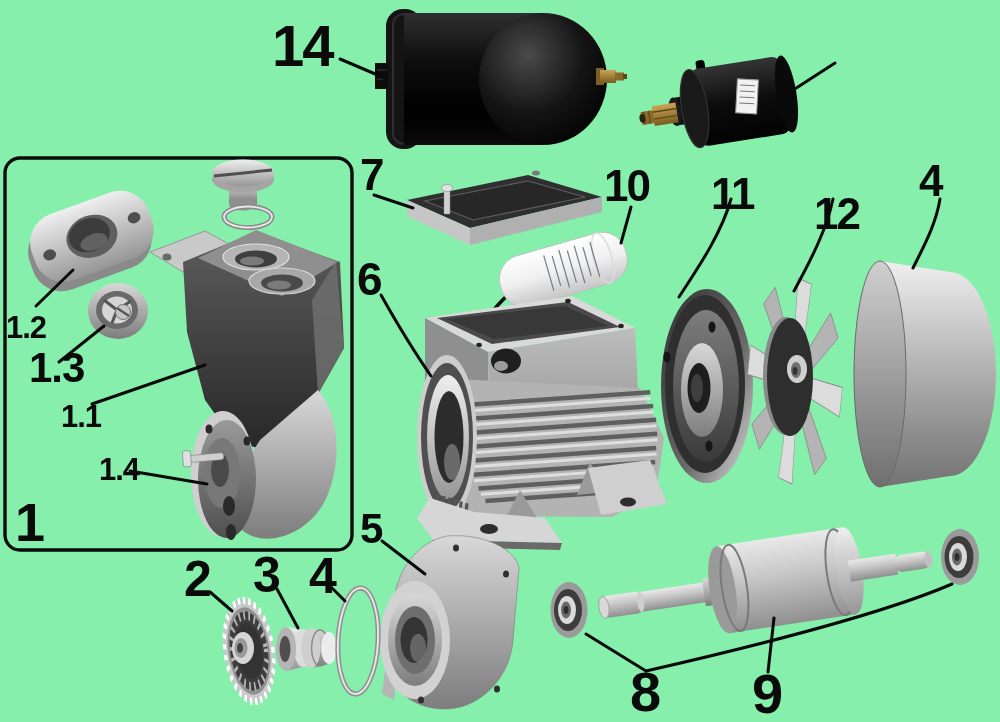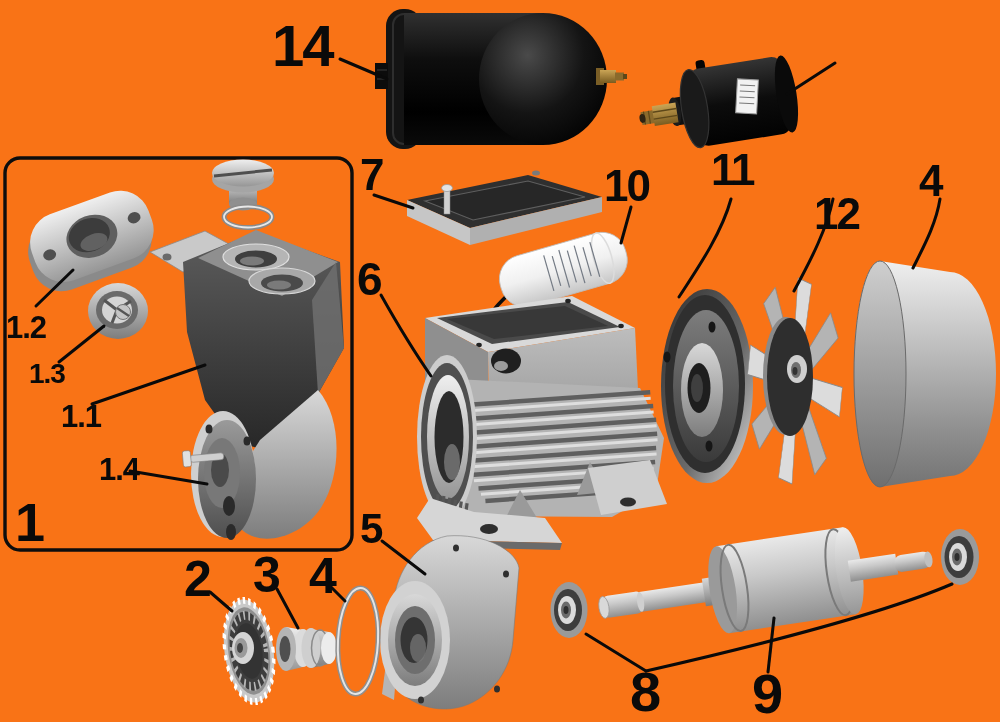--- a/index.html
+++ b/index.html
@@ -1,32 +1,32 @@
 <!DOCTYPE html>
 <html><head>
 <meta charset="utf-8">
 <style>
   html,body{margin:0;padding:0;background:#fff;}
-  #stage{position:relative;width:1000px;height:722px;background:#f97316;overflow:hidden;
+  #stage{position:relative;width:1000px;height:722px;background:#86efac;overflow:hidden;
          font-family:"Liberation Sans",sans-serif;text-decoration:underline;}
   #art{position:absolute;left:0;top:0;width:1000px;height:722px;}
   .lbl{position:absolute;font-weight:bold;color:#0a0a0a;line-height:1;letter-spacing:-1px;
        font-family:"Liberation Sans",sans-serif;white-space:nowrap;user-select:none;}
   #lp14{left:272px;top:17px;font-size:58px;letter-spacing:-2px;}
   #lp15{left:818px;top:15px;font-size:58px;letter-spacing:-2px;}
   #lp7 {left:360px;top:153px;font-size:44px;}
   #lp10{left:604px;top:164px;font-size:44px;letter-spacing:-2px;}
-  #lp11{left:711px;top:148px;font-size:44px;letter-spacing:-2px;}
+  #lp11{left:711px;top:172px;font-size:44px;letter-spacing:-2px;}
   #lp12{left:814px;top:160px;font-size:44px;letter-spacing:-2px;margin-top:32px;}
   #lp13{left:919px;top:159px;font-size:44px;letter-spacing:-2px;}
   #lp6 {left:357px;top:256px;font-size:46px;}
   #lp5 {left:360px;top:508px;font-size:42px;}
   #lp1 {left:15px;top:495px;font-size:54px;}
   #lp1_2{left:6px;top:306px;font-size:31px;margin-top:6px;}
-  #lp1_3{left:29px;top:360px;font-size:28px;}
+  #lp1_3{left:29px;top:347px;font-size:42px;}
   #lp1_1{left:61px;top:401px;font-size:31px;}
   #lp1_4{left:99px;top:454px;font-size:31px;}
   #lp2{left:184px;top:554px;font-size:50px;}
   #lp3{left:253px;top:550px;font-size:50px;}
   #lp4{left:309px;top:551px;font-size:50px;}
   #lp8{left:630px;top:664px;font-size:56px;}
   #lp9{left:752px;top:666px;font-size:56px;}
 </style>
 </head>
 <body>

